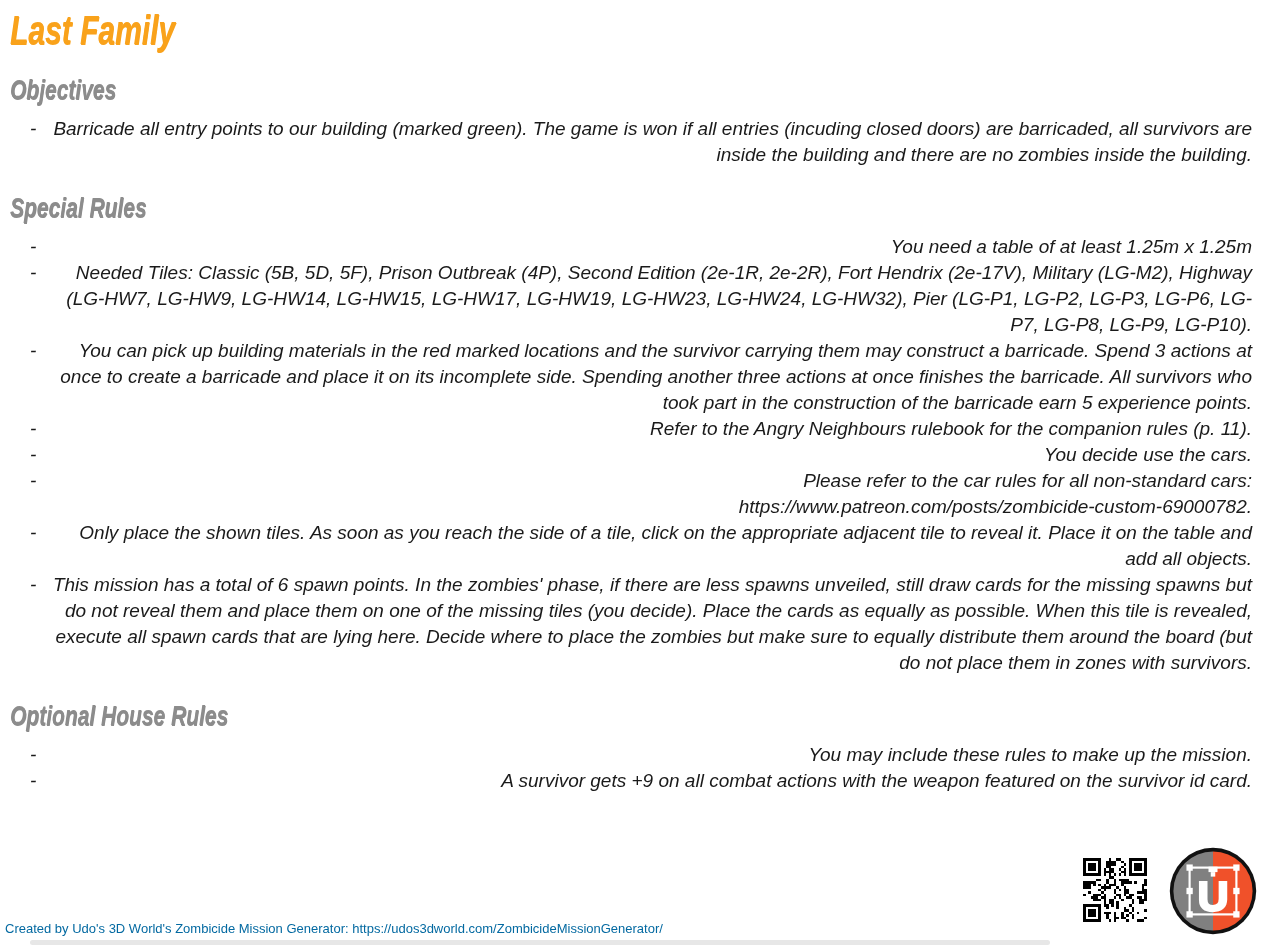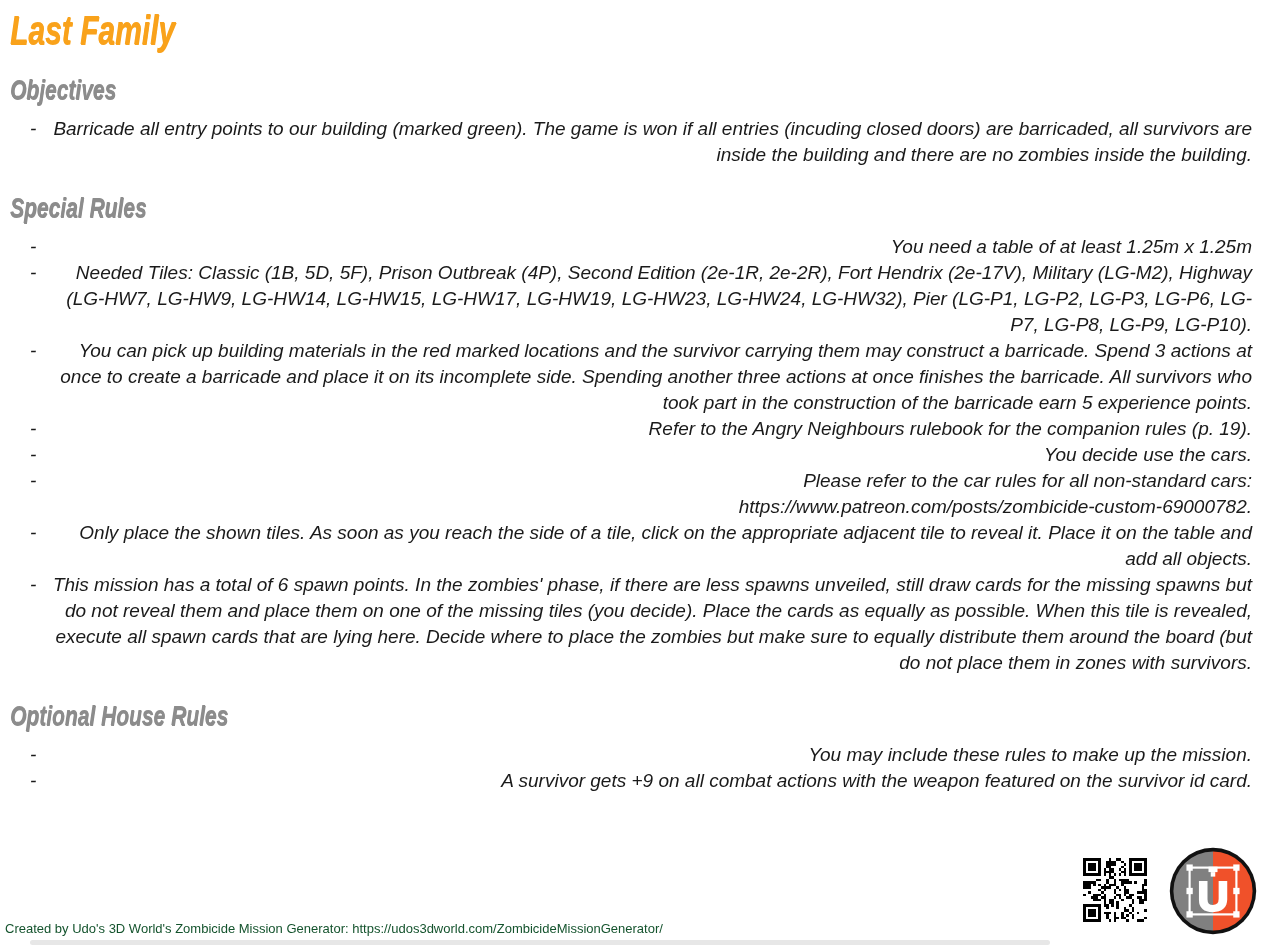--- a/index.html
+++ b/index.html
@@ -45,21 +45,21 @@
   ul.rules .dash{
     flex:0 0 22px;
   }
   ul.rules .txt{
     flex:1;
     white-space:pre-wrap;
     text-align:right;
   }
   .footer{
     position:absolute;left:5px;bottom:10px;
-    font-size:13px;line-height:14px;color:#14532d;
+    font-size:13px;line-height:14px;color:#0369a1;
   }
   .qr{
     position:absolute;right:113px;bottom:14px;
     width:84px;height:84px;background:#fff;
   }
   .logo{
     position:absolute;right:12px;bottom:10px;
     width:90px;height:90px;
   }
   .hscrollbar{
@@ -82,29 +82,29 @@
         </li>
       </ul>
       <h2>Special Rules</h2>
       <ul class="rules">
         <li>
           <span class="dash">-</span>
           <span class="txt">You need a table of at least 1.25m x 1.25m</span>
         </li>
         <li>
           <span class="dash">-</span>
-          <span class="txt">Needed Tiles: Classic (1B, 5D, 5F), Prison Outbreak (4P), Second Edition (2e-1R, 2e-2R), Fort Hendrix (2e-17V), Military (LG-M2), Highway (LG-HW7, LG-HW9, LG-HW14, LG-HW15, LG-HW17, LG-HW19, LG-HW23, LG-HW24, LG-HW32), Pier (LG-P1, LG-P2, LG-P3, LG-P6, LG-P7, LG-P8, LG-P9, LG-P10).</span>
+          <span class="txt">Needed Tiles: Classic (5B, 5D, 5F), Prison Outbreak (4P), Second Edition (2e-1R, 2e-2R), Fort Hendrix (2e-17V), Military (LG-M2), Highway (LG-HW7, LG-HW9, LG-HW14, LG-HW15, LG-HW17, LG-HW19, LG-HW23, LG-HW24, LG-HW32), Pier (LG-P1, LG-P2, LG-P3, LG-P6, LG-P7, LG-P8, LG-P9, LG-P10).</span>
         </li>
         <li>
           <span class="dash">-</span>
           <span class="txt">You can pick up building materials in the red marked locations and the survivor carrying them may construct a barricade. Spend 3 actions at once to create a barricade and place it on its incomplete side. Spending another three actions at once finishes the barricade. All survivors who took part in the construction of the barricade earn 5 experience points.</span>
         </li>
         <li>
           <span class="dash">-</span>
-          <span class="txt">Refer to the Angry Neighbours rulebook for the companion rules (p. 19).</span>
+          <span class="txt">Refer to the Angry Neighbours rulebook for the companion rules (p. 11).</span>
         </li>
         <li>
           <span class="dash">-</span>
           <span class="txt">You decide use the cars.</span>
         </li>
         <li>
           <span class="dash">-</span>
           <span class="txt">Please refer to the car rules for all non-standard cars:
 https://www.patreon.com/posts/zombicide-custom-69000782.</span>
         </li>

